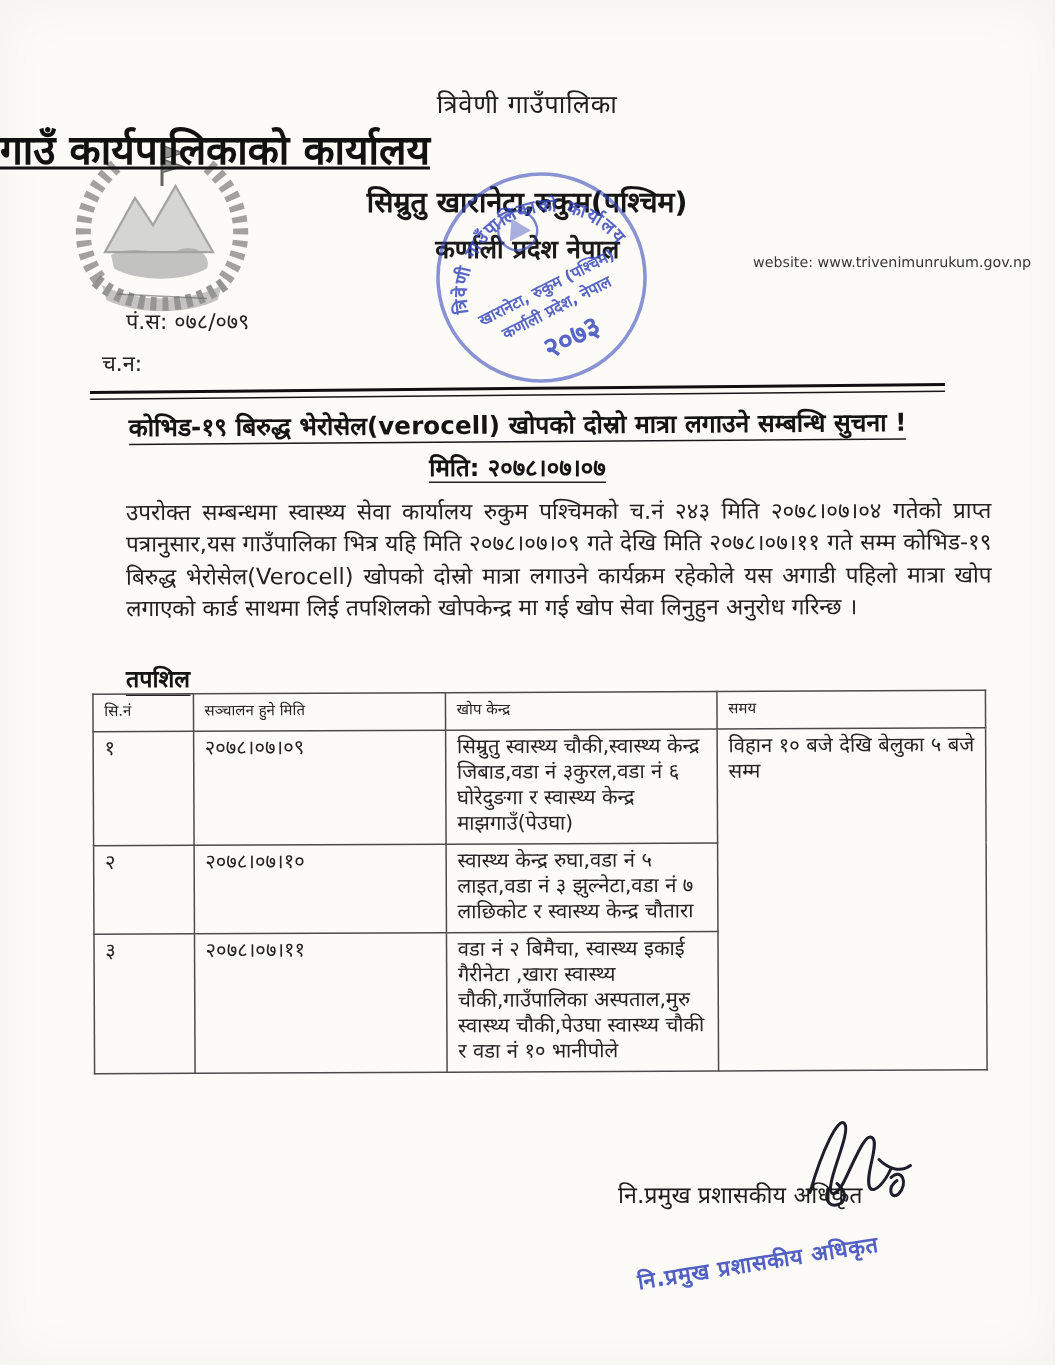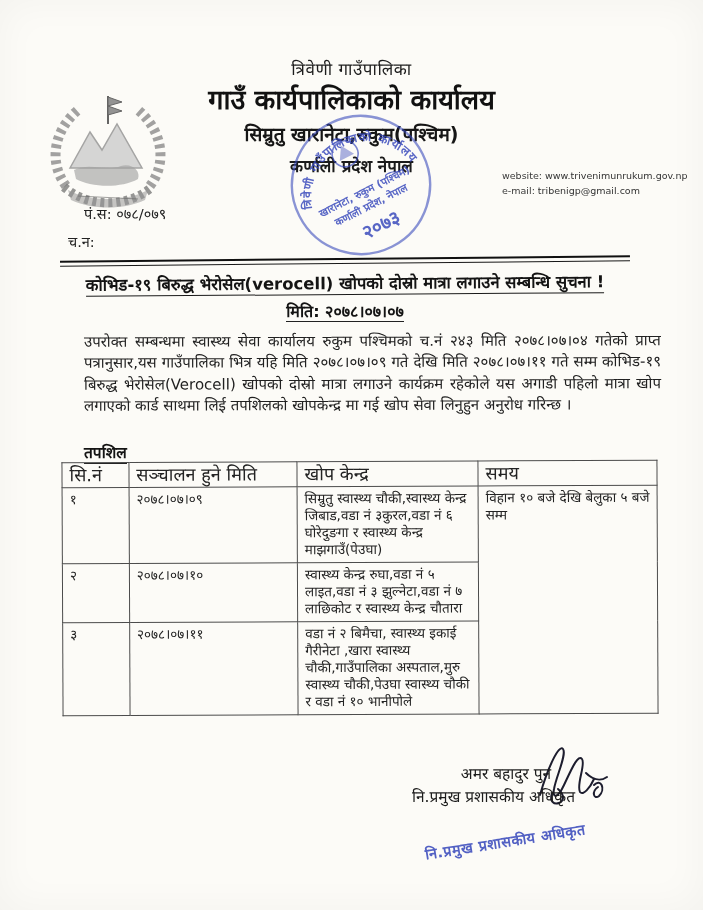--- a/index.html
+++ b/index.html
@@ -6,41 +6,41 @@
   .page{
     position:relative;width:703px;height:910px;margin:0 auto;
     background:#fcfbf7;overflow:hidden;
     font-family:"DejaVu Sans","Liberation Sans",sans-serif;
     color:#262626;
     box-shadow:inset 0 0 40px rgba(0,0,0,0.04);
   }
   .abs{position:absolute;}
   
   .h-muni{top:57px;left:0;right:0;text-align:center;font-size:17px;letter-spacing:.5px;color:#1d1d1d;}
-  .h-office{top:80px;left:0;right:0;text-align:center;font-size:27px;font-weight:bold;color:#111;}
+  .h-office{top:80px;left:0;right:0;font-size:27px;font-weight:bold;color:#111;text-decoration:underline;}
   .h-addr{top:121px;left:0;right:0;text-align:center;font-size:19px;font-weight:bold;color:#161616;}
   .h-prov{top:154px;left:0;right:0;text-align:center;font-size:17px;font-weight:bold;color:#1b1b1b;}
   .contacts{top:168px;left:502px;width:196px;font-size:9.5px;line-height:15px;color:#3a3a3a;}
   .contact-line .cval{color:#333;}
   .refs{font-size:14.5px;color:#222;}
   .ref-ps{top:203px;left:84px;}
   .ref-cn{top:231px;left:68px;text-align:center;}
   
   .rule{top:258px;left:60px;width:570px;height:3px;border-top:2.5px solid #101010;border-bottom:1.8px solid #181818;transform:rotate(-0.55deg);}
   .subject-wrap{top:271px;left:55px;width:580px;text-align:center;transform:rotate(-0.4deg);}
   .subject{display:inline;font-size:16.5px;font-weight:bold;color:#141414;border-bottom:1.5px solid #1a1a1a;padding-bottom:1px;}
   .date-wrap{top:300px;left:55px;width:580px;text-align:center;}
   .dateline{display:inline;font-size:16px;font-weight:bold;color:#141414;border-bottom:1.4px solid #222;}
   
   .bodytext{top:331px;left:84px;width:577px;font-size:15px;line-height:21.4px;text-align:justify;color:#212121;transform:rotate(-0.15deg);}
   .details{top:441px;left:84px;font-size:15.5px;font-weight:bold;color:#141414;border-bottom:1.5px solid #222;}
   
   .vtable{top:461px;left:62px;width:596px;border-collapse:collapse;transform:rotate(-0.25deg);table-layout:fixed;}
   .vtable th,.vtable td{border:1.2px solid #4c4c4c;padding:3px 7px 4px 7px;font-size:13.5px;line-height:17px;text-align:left;vertical-align:top;font-weight:normal;color:#232323;}
-  .vtable th{font-size:18px;margin-left:30px;}
+  .vtable th{font-size:10px;margin-left:30px;}
   .col-sn{width:62px;}
   .col-date{width:156px;}
   .col-center{width:168px;}
   .col-time{width:166px;}
   
   .sig-name{top:762px;left:428px;width:156px;text-align:center;font-size:15.5px;color:#1c1c1c;}
   .sig-title{top:785px;left:412px;width:210px;font-size:15.5px;color:#1c1c1c;}
   .squiggle{top:737px;left:528px;}
   .stamp-line{top:831px;left:424px;font-size:14.5px;font-weight:bold;color:#3546bb;transform:rotate(-9deg);opacity:.85;letter-spacing:.5px;}
   
@@ -87,24 +87,20 @@
         <text x="75" y="101" text-anchor="middle" font-size="10.5" font-weight="bold">कर्णाली प्रदेश, नेपाल</text>
         <text x="75" y="126" text-anchor="middle" font-size="19" font-weight="bold">२०७३</text>
       </g>
     </svg>
   </div>
 
   <div class="abs contacts">
     <div class="contact-line">
       <span class="clabel">website:</span>
       <span class="cval">www.trivenimunrukum.gov.np</span>
-    </div>
-    <div class="contact-line">
-      <span class="clabel">e-mail:</span>
-      <span class="cval">tribenigp@gmail.com</span>
     </div>
   </div>
 
   <div class="abs refs ref-ps">पं.स: ०७८/०७९</div>
   <div class="abs refs ref-cn">च.न:</div>
 
   <div class="abs rule"></div>
 
   <div class="abs subject-wrap">
     <span class="subject">कोभिड-१९ बिरुद्ध भेरोसेल(verocell) खोपको दोस्रो मात्रा लगाउने सम्बन्धि सुचना !</span>
@@ -153,17 +149,16 @@
   <div class="abs squiggle">
     <svg width="88" height="76" viewBox="0 0 88 76">
       <g fill="none" stroke="#1d1d2e" stroke-width="2" stroke-linecap="round">
         <path d="M 12 58 C 20 30 31 7 35 12 C 39 17 28 40 26 52 C 24 62 30 61 36 48 C 44 31 50 17 54 22 C 58 27 48 48 52 55 C 55 59 62 51 66 42"></path>
         <path d="M 30 52 C 46 66 18 74 24 56"></path>
         <path d="M 58 36 C 64 42 72 45 79 40"></path>
         <path d="M 66 48 C 73 41 78 52 71 59 C 66 63 63 55 70 50"></path>
       </g>
     </svg>
   </div>
-  <div class="abs sig-name">अमर बहादुर पुन</div>
   <div class="abs sig-title">नि.प्रमुख प्रशासकीय अधिकृत</div>
   <div class="abs stamp-line">नि.प्रमुख प्रशासकीय अधिकृत</div>
 
 </div>
 
 </body></html>

